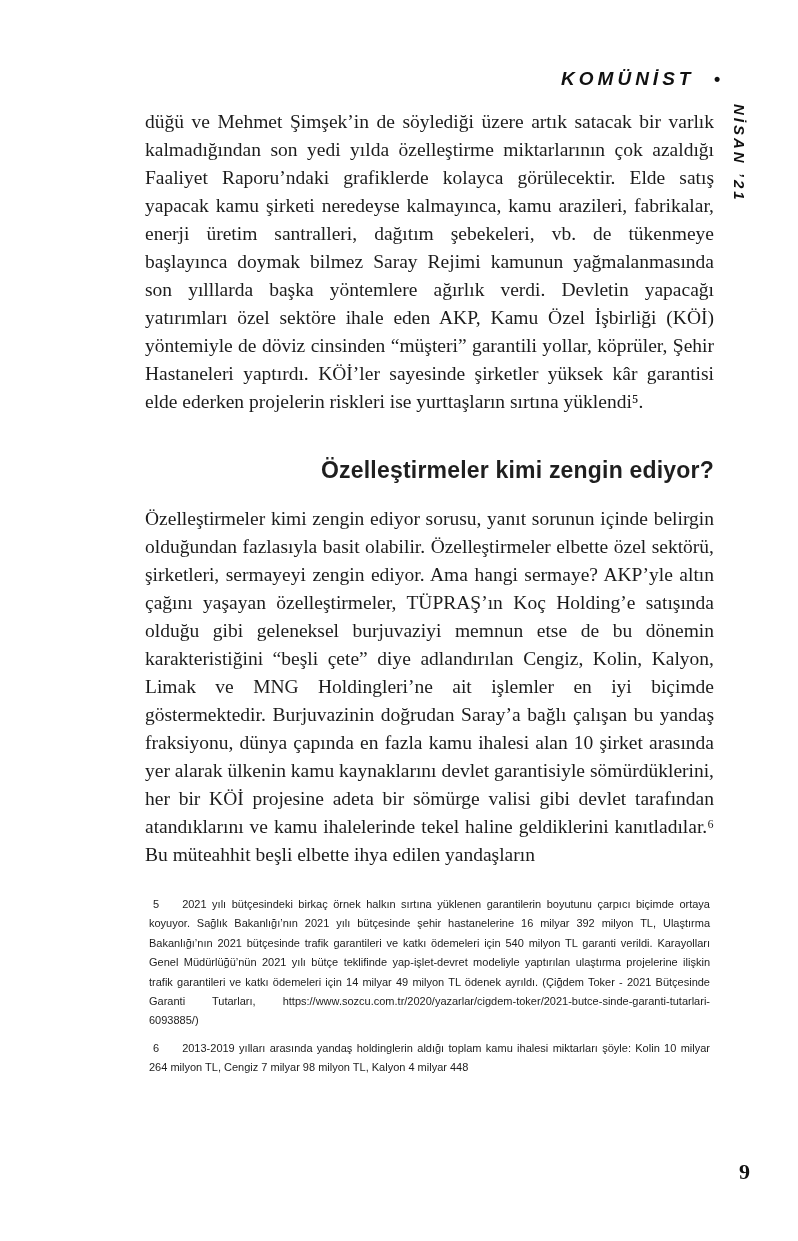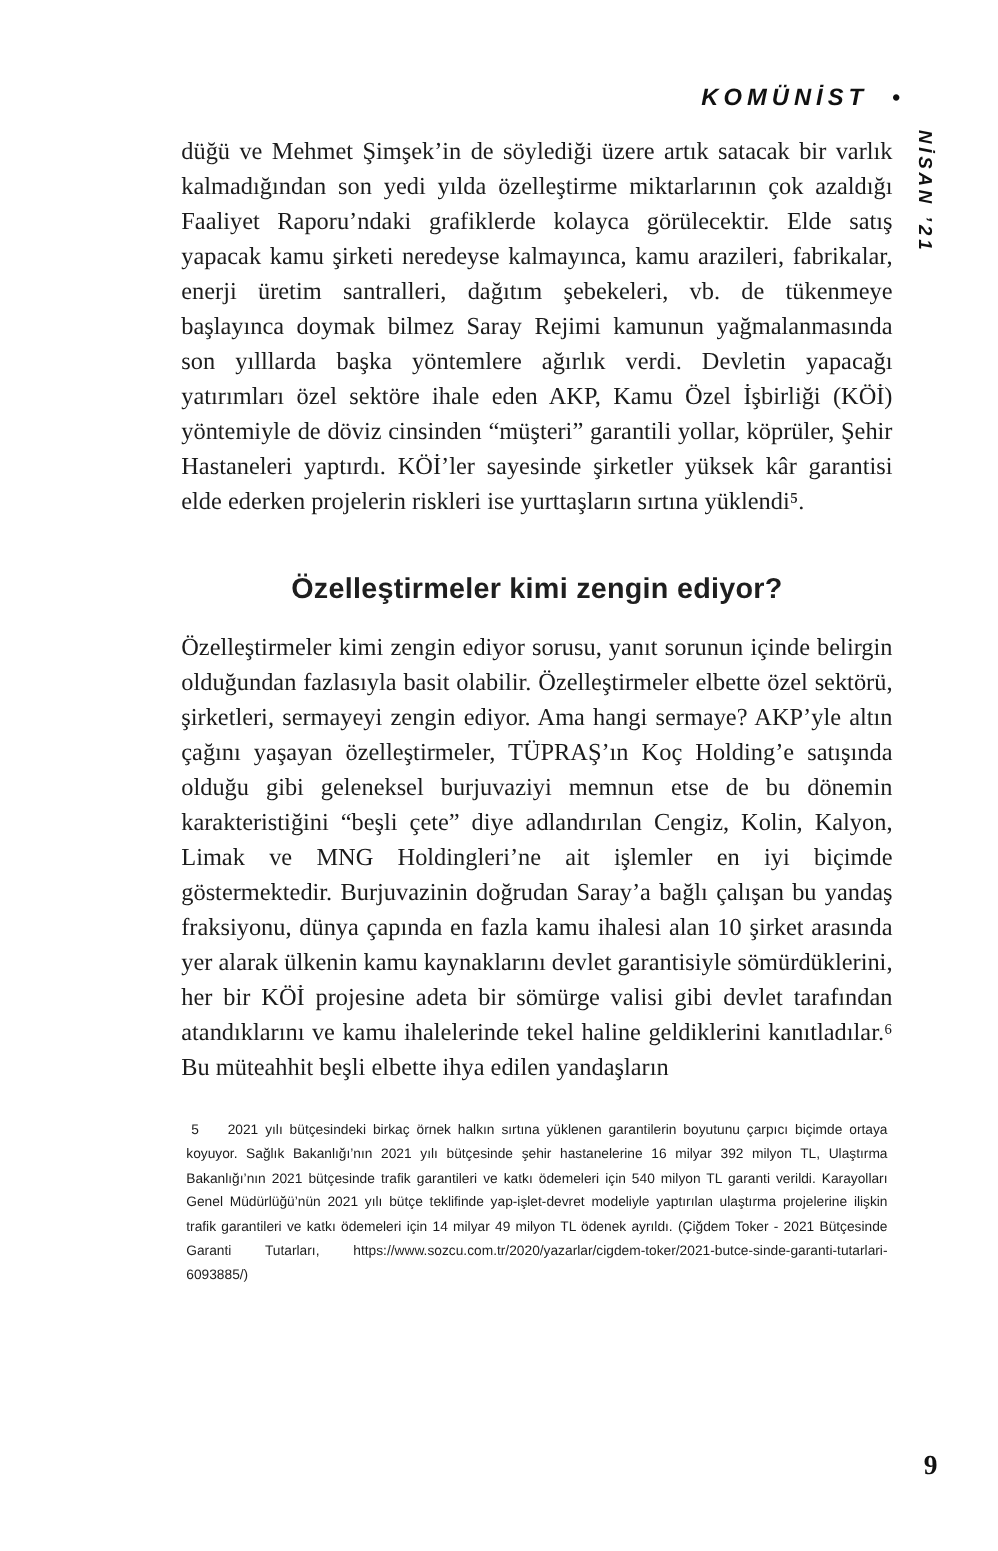--- a/index.html
+++ b/index.html
@@ -57,21 +57,21 @@
     text-align: justify;
     color: #1c1c1c;
   }
   .section-heading {
     font-family: "Liberation Sans", "DejaVu Sans", sans-serif;
     font-size: 23px;
     font-weight: 700;
     letter-spacing: 0.2px;
     color: #1f1f1f;
     margin: 33px 0 13px 0;
-    text-align: center;
+    text-align: right;
   }
   .footnotes {
     margin-top: 14px;
     font-family: "Liberation Sans", "DejaVu Sans", sans-serif;
     font-size: 11px;
     line-height: 19.4px;
     color: #1c1c1c;
   }
   .footnote { text-align: justify; }
   .fn-num { margin-right: 15px; }
@@ -99,18 +99,19 @@
 
   <main class="text-block">
     <p class="body-para">düğü ve Mehmet Şimşek’in de söylediği üzere artık satacak bir varlık kalmadığından son yedi yılda özelleştirme miktarlarının çok azaldığı Faaliyet Raporu’ndaki grafiklerde kolayca görülecektir. Elde satış yapacak kamu şirketi neredeyse kalmayınca, kamu arazileri, fabrikalar, enerji üretim santralleri, dağıtım şebekeleri, vb. de tükenmeye başlayınca doymak bilmez Saray Rejimi kamunun yağmalanmasında son yılllarda başka yöntemlere ağırlık verdi. Devletin yapacağı yatırımları özel sektöre ihale eden AKP, Kamu Özel İşbirliği (KÖİ) yöntemiyle de döviz cinsinden “müşteri” garantili yollar, köprüler, Şehir Hastaneleri yaptırdı. KÖİ’ler sayesinde şirketler yüksek kâr garantisi elde ederken projelerin riskleri ise yurttaşların sırtına yüklendi⁵.</p>
 
     <h2 class="section-heading">Özelleştirmeler kimi zengin ediyor?</h2>
 
     <p class="body-para">Özelleştirmeler kimi zengin ediyor sorusu, yanıt sorunun içinde belirgin olduğundan fazlasıyla basit olabilir. Özelleştirmeler elbette özel sektörü, şirketleri, sermayeyi zengin ediyor. Ama hangi sermaye? AKP’yle altın çağını yaşayan özelleştirmeler, TÜPRAŞ’ın Koç Holding’e satışında olduğu gibi geleneksel burjuvaziyi memnun etse de bu dönemin karakteristiğini “beşli çete” diye adlandırılan Cengiz, Kolin, Kalyon, Limak ve MNG Holdingleri’ne ait işlemler en iyi biçimde göstermektedir. Burjuvazinin doğrudan Saray’a bağlı çalışan bu yandaş fraksiyonu, dünya çapında en fazla kamu ihalesi alan 10 şirket arasında yer alarak ülkenin kamu kaynaklarını devlet garantisiyle sömürdüklerini, her bir KÖİ projesine adeta bir sömürge valisi gibi devlet tarafından atandıklarını ve kamu ihalelerinde tekel haline geldiklerini kanıtladılar.⁶ Bu müteahhit beşli elbette ihya edilen yandaşların</p>
 
     <section class="footnotes">
       <p class="footnote"><span class="fn-num">5</span><span class="fn-text">2021 yılı bütçesindeki birkaç örnek halkın sırtına yüklenen garantilerin boyutunu çarpıcı biçimde ortaya koyuyor. Sağlık Bakanlığı’nın 2021 yılı bütçesinde şehir hastanelerine 16 milyar 392 milyon TL, Ulaştırma Bakanlığı’nın 2021 bütçesinde trafik garantileri ve katkı ödemeleri için 540 milyon TL garanti verildi. Karayolları Genel Müdürlüğü’nün 2021 yılı bütçe teklifinde yap-işlet-devret modeliyle yaptırılan ulaştırma projelerine ilişkin trafik garantileri ve katkı ödemeleri için 14 milyar 49 milyon TL ödenek ayrıldı. (Çiğdem Toker - 2021 Bütçesinde Garanti Tutarları, https://www.sozcu.com.tr/2020/yazarlar/cigdem-toker/2021-butce-sinde-garanti-tutarlari-6093885/)</span></p>
+      <p class="footnote"><span class="fn-num">6</span><span class="fn-text">2013-2019 yılları arasında yandaş holdinglerin aldığı toplam kamu ihalesi miktarları şöyle: Kolin 10 milyar 264 milyon TL, Cengiz 7 milyar 98 milyon TL, Kalyon 4 milyar 448</span></p>
     </section>
   </main>
 
   <div class="page-number">9</div>
 
 </div>
 
 </body></html>

